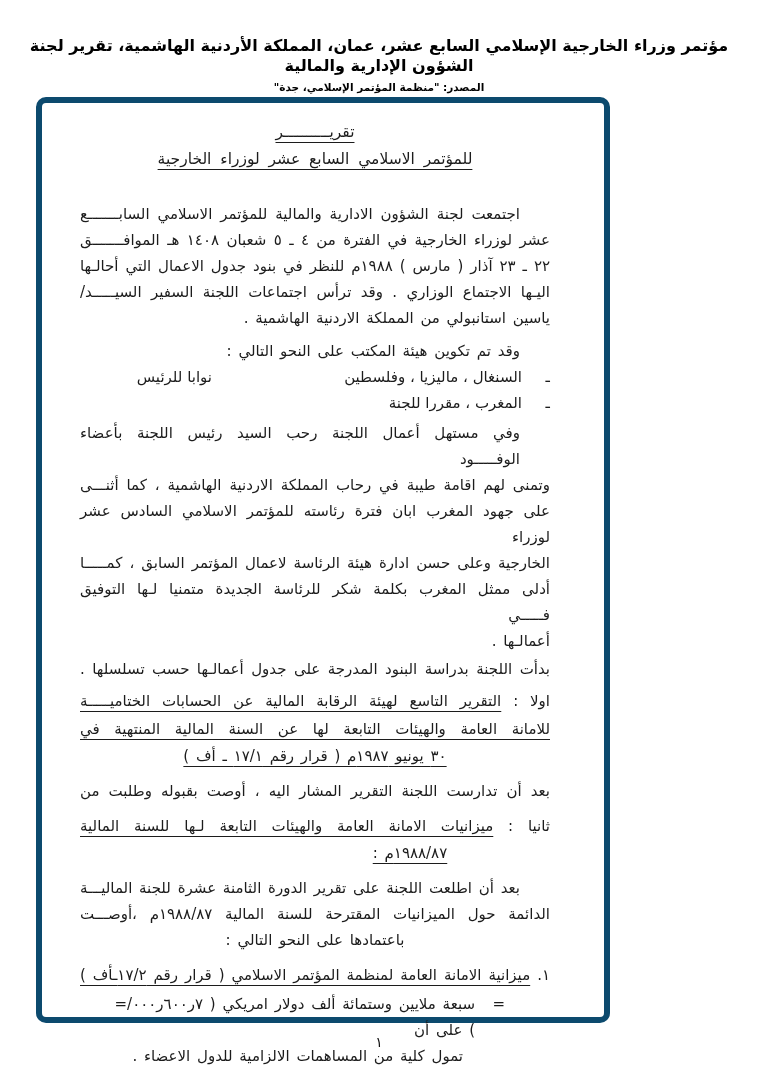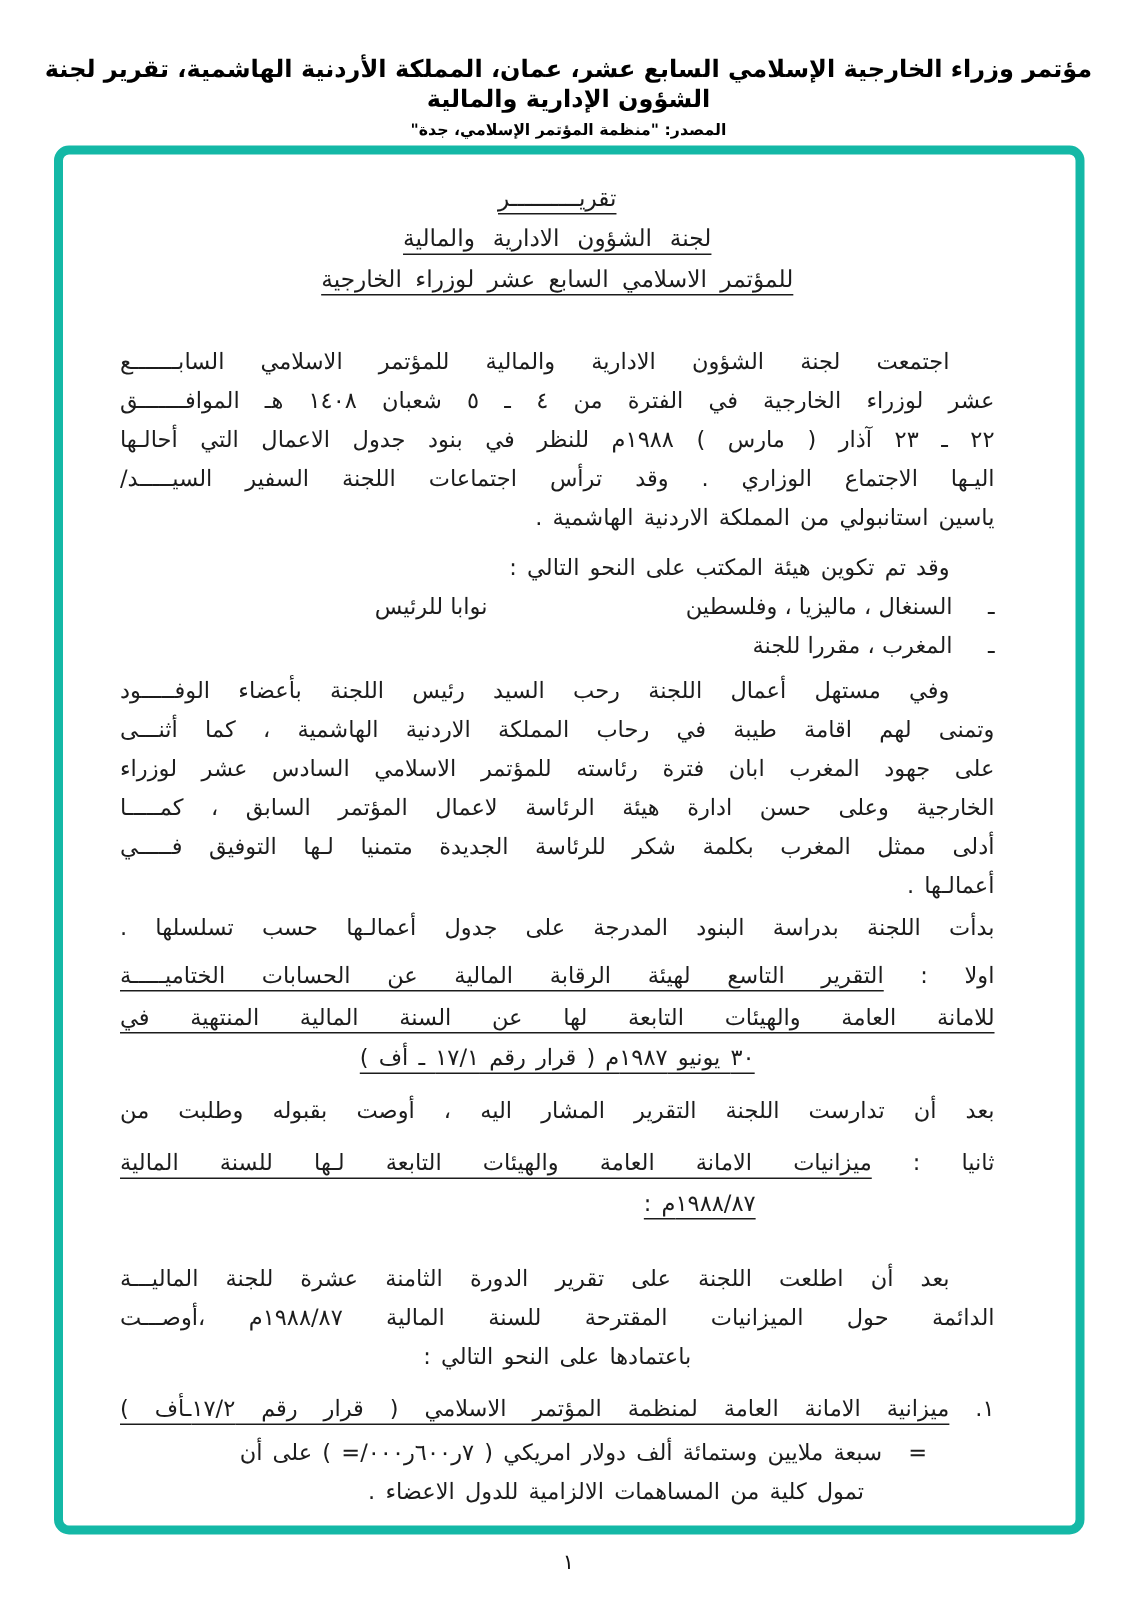--- a/index.html
+++ b/index.html
@@ -6,22 +6,22 @@
   body{
     width:758px;height:1078px;position:relative;overflow:hidden;
     font-family:"DejaVu Sans",sans-serif;color:#1c1c1c;
   }
   
   .page-header{position:absolute;top:36px;left:0;right:0;text-align:center;direction:rtl;color:#000;}
   .hdr-title{font-weight:bold;font-size:16px;line-height:20px;padding:0 26px;}
   .hdr-source{font-weight:bold;font-size:10.5px;margin-top:5px;}
   
   .report-box{
-    position:absolute;left:36px;top:97px;width:687px;height:926px;
-    box-sizing:border-box;border:6px solid #14b8a6;border-radius:10px;
+    position:absolute;left:36px;top:97px;width:574px;height:926px;
+    box-sizing:border-box;border:6px solid #0c4a6e;border-radius:10px;
     padding:8px 54px 0 38px;direction:rtl;background:#fff;
   }
   .line{font-size:15px;line-height:26px;text-align:right;word-spacing:2px;}
   .just{text-align:justify;text-align-last:justify;}
   .center{text-align:right;text-align-last:center;}
   .ind{padding-right:30px;}
   .ul{text-decoration:underline;text-decoration-thickness:1.2px;text-underline-offset:5px;}
   
   .title-block{margin-top:8px;text-align:center;}
   .title-line{font-size:15.5px;line-height:27px;}
@@ -33,42 +33,41 @@
   .bureau-list{margin-top:0;}
   .bureau-row{display:flex;gap:10px;font-size:15px;line-height:26px;}
   .dash{width:18px;flex:none;}
   .bureau-text{min-width:300px;flex:none;}
   .p2{margin-top:4px;}
   .p3{margin-top:2px;}
   .sec1{margin-top:6px;}
   .sec1 .line,.sec2 .line{line-height:27.5px;}
   .p4{margin-top:7px;}
   .sec2{margin-top:9px;}
-  .p5{margin-top:22px;}
+  .p5{margin-top:7px;}
   .item1{margin-top:9px;}
   .sub1{margin-top:3px;display:flex;gap:14px;padding-right:45px;padding-left:28px;}
   .marker{width:16px;flex:none;font-size:15px;line-height:26px;}
   .sub-text{flex:1;}
   .sec2-year{padding-left:190px;}
   
   .page-number{position:absolute;left:0;right:0;top:1034px;text-align:center;font-size:14px;color:#111;}
 </style>
 </head>
 <body>
 
 <div class="page-header">
   <div class="hdr-title">مؤتمر وزراء الخارجية الإسلامي السابع عشر، عمان، المملكة الأردنية الهاشمية، تقرير لجنة الشؤون الإدارية والمالية</div>
   <div class="hdr-source">المصدر:  "منظمة المؤتمر الإسلامي، جدة"</div>
 </div>
 
 <div class="report-box">
 
   <div class="title-block">
     <div class="title-line"><span class="ul">تقريــــــــــر</span></div>
-    <div class="title-line ws2"><span class="ul">لجنة الشؤون الادارية والمالية</span></div>
     <div class="title-line ws3"><span class="ul">للمؤتمر الاسلامي السابع عشر لوزراء الخارجية</span></div>
   </div>
 
   <div class="p1">
     <div class="line just ind">اجتمعت لجنة الشؤون الادارية والمالية للمؤتمر الاسلامي السابـــــــع</div>
     <div class="line just">عشر لوزراء الخارجية في الفترة من ٤ ـ ٥ شعبان ١٤٠٨ هـ الموافـــــــق</div>
     <div class="line just">٢٢ ـ ٢٣ آذار ( مارس ) ١٩٨٨م للنظر في بنود جدول الاعمال التي أحالـها</div>
     <div class="line just">اليـها الاجتماع الوزاري . وقد ترأس اجتماعات اللجنة السفير السيـــــد/</div>
     <div class="line">ياسين استانبولي من المملكة الاردنية الهاشمية .</div>
   </div>

